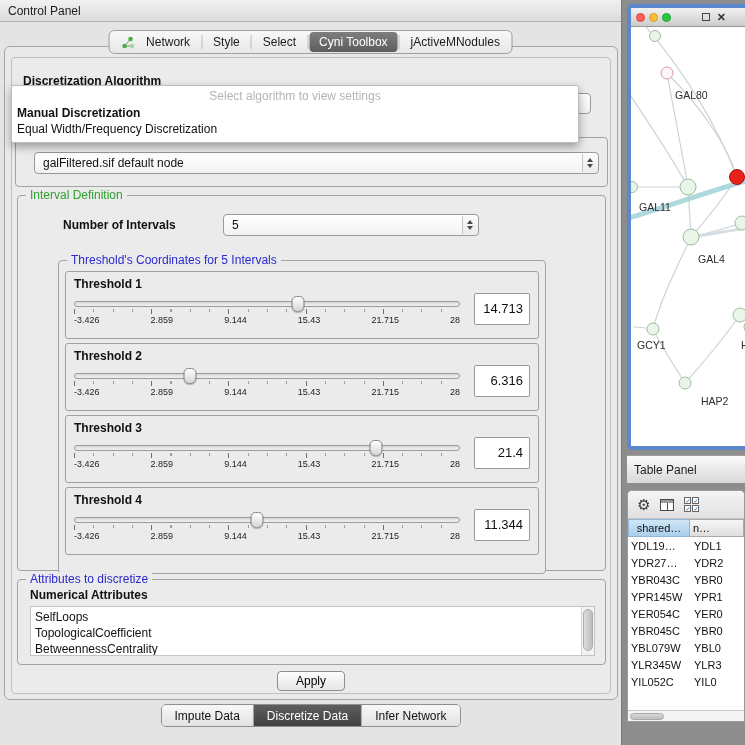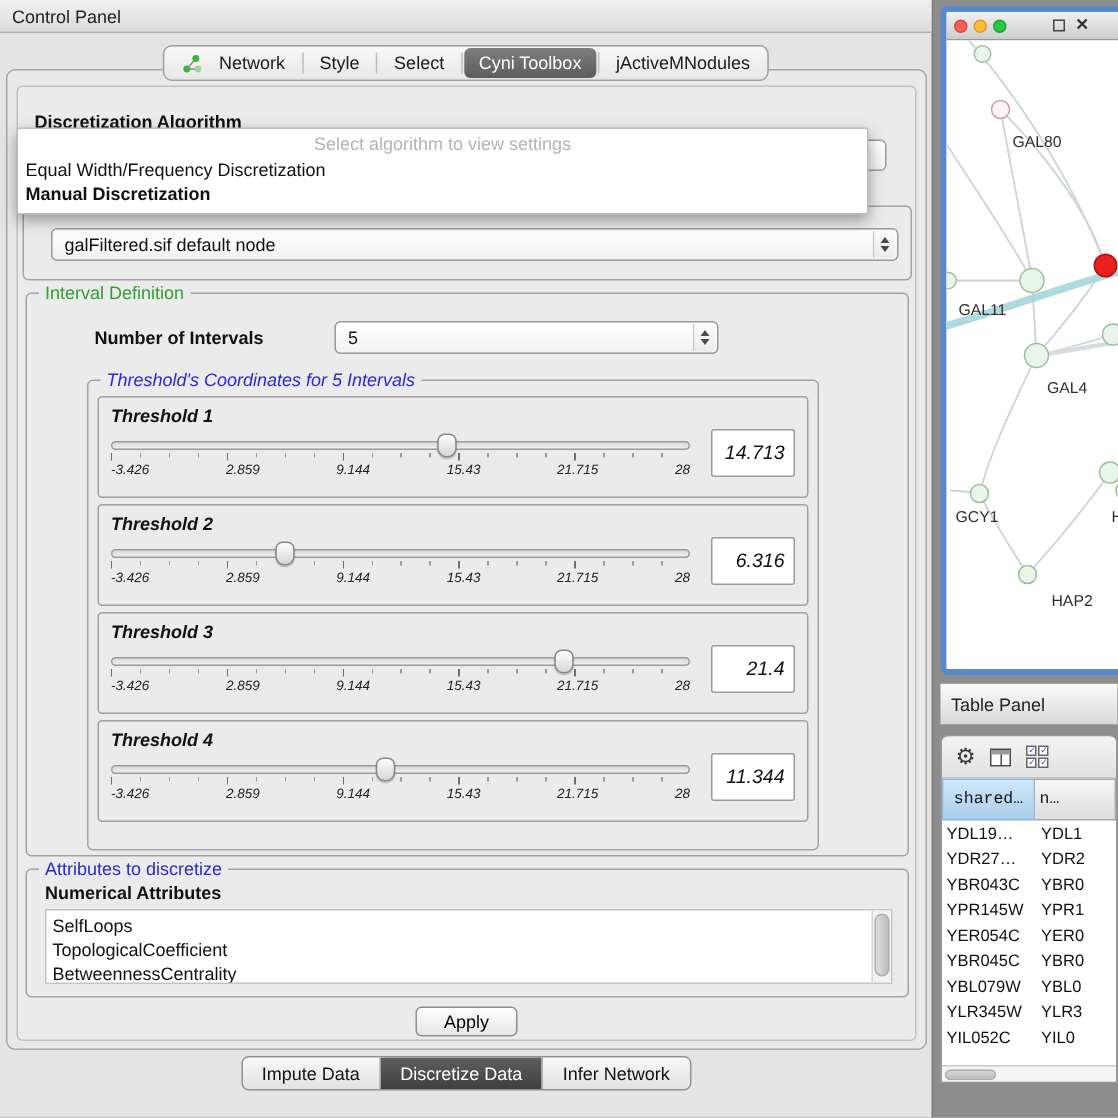--- a/index.html
+++ b/index.html
@@ -129,21 +129,21 @@
     background:#fff;border:1px solid #9a9a9a;border-radius:5px 5px 0 0;overflow:hidden;}
   #table-toolbar{height:28px;display:flex;align-items:center;gap:10px;padding:0 9px;
     border-bottom:1px solid #c6c6c6;background:linear-gradient(#f4f4f4,#e1e1e1);}
   #gear-icon{font-size:15px;color:#3a3a3a;line-height:1;}
   #columns-icon{width:14px;height:12px;border:1px solid #4a4a4a;position:relative;background:#fff;}
   #columns-icon::before{content:"";position:absolute;left:6px;top:0;bottom:0;width:1px;background:#4a4a4a;}
   #columns-icon::after{content:"";position:absolute;left:0;right:0;top:0;height:3px;background:#9a9a9a;}
   #checks-icon{display:grid;grid-template-columns:7px 7px;grid-gap:1px;}
   .mini-check{width:7px;height:7px;border:1px solid #666;background:#fff;font-size:6px;
     line-height:6px;text-align:center;color:#1a5aad;}
-  #table-header-row{display:flex;height:28px;font-family:Liberation Mono, monospace;}
+  #table-header-row{display:flex;height:18px;}
   .th{font-size:11px;display:flex;align-items:center;justify-content:center;
     background:linear-gradient(#f6f6f6,#dedede);border:1px solid #aaa;border-left:none;
     overflow:hidden;white-space:nowrap;}
   .th:first-child{width:62px;border-left:1px solid #aaa;}
   .th:last-child{flex:1;justify-content:flex-start;padding-left:3px;}
   .th.selected{background:linear-gradient(#cfe6f7,#aacfec);border-color:#8fb6d9;}
   #table-body{background:#fff;}
   .trow{display:flex;height:17px;align-items:center;font-size:11px;}
   .td{overflow:hidden;white-space:nowrap;}
   .td0{width:62px;padding-left:3px;}
@@ -194,22 +194,22 @@
 
   <div id="main-panel">
     <div id="inner-panel"></div>
 
     <div id="algo-sliver">Discretization Algorithm</div>
     <div id="algo-combo-fragment"></div>
 
     <div id="algorithm-popup">
       <div class="popup-header">Select algorithm to view settings</div>
       <div>
+          <div class="popup-item bold">Manual Discretization</div>
           <div class="popup-item">Equal Width/Frequency Discretization</div>
-          <div class="popup-item bold">Manual Discretization</div>
         </div>
     </div>
 
     <div class="group" style="left:10px;top:90px;width:593px;height:50px;">
       <span class="glabel">Table Data</span>
       <div class="combo" style="left:10px;top:14px;right:8px;margin-left:8px;">
         <span>galFiltered.sif default node</span>
         <span class="arrows">
           <span class="arr-up"></span>
             <span class="arr-dn"></span>
@@ -222,21 +222,21 @@
 
       <div style="position:absolute;left:45px;top:22px;font-size:12px;font-weight:bold;">Number of Intervals</div>
       <div class="combo" style="left:205px;top:18px;width:256px;">
         <span>5</span>
         <span class="arrows">
           <span class="arr-up"></span>
             <span class="arr-dn"></span>
         </span>
       </div>
 
-      <div class="group" style="left:40px;top:57px;width:488px;height:314px;background:#ebebeb;font-style:italic;">
+      <div class="group" style="left:40px;top:64px;width:488px;height:314px;background:#ebebeb;">
         <span class="glabel blue">Threshold's Coordinates for 5 Intervals</span>
         <div id="thresholds-container">
   <div class="threshold">
     <div class="th-label">Threshold 1</div>
     <div class="th-row">
       <div class="slider-wrap">
         <div class="track">
           <div class="thumb" style="left: 58%;"></div>
         </div>
         <div class="ticks"></div>

